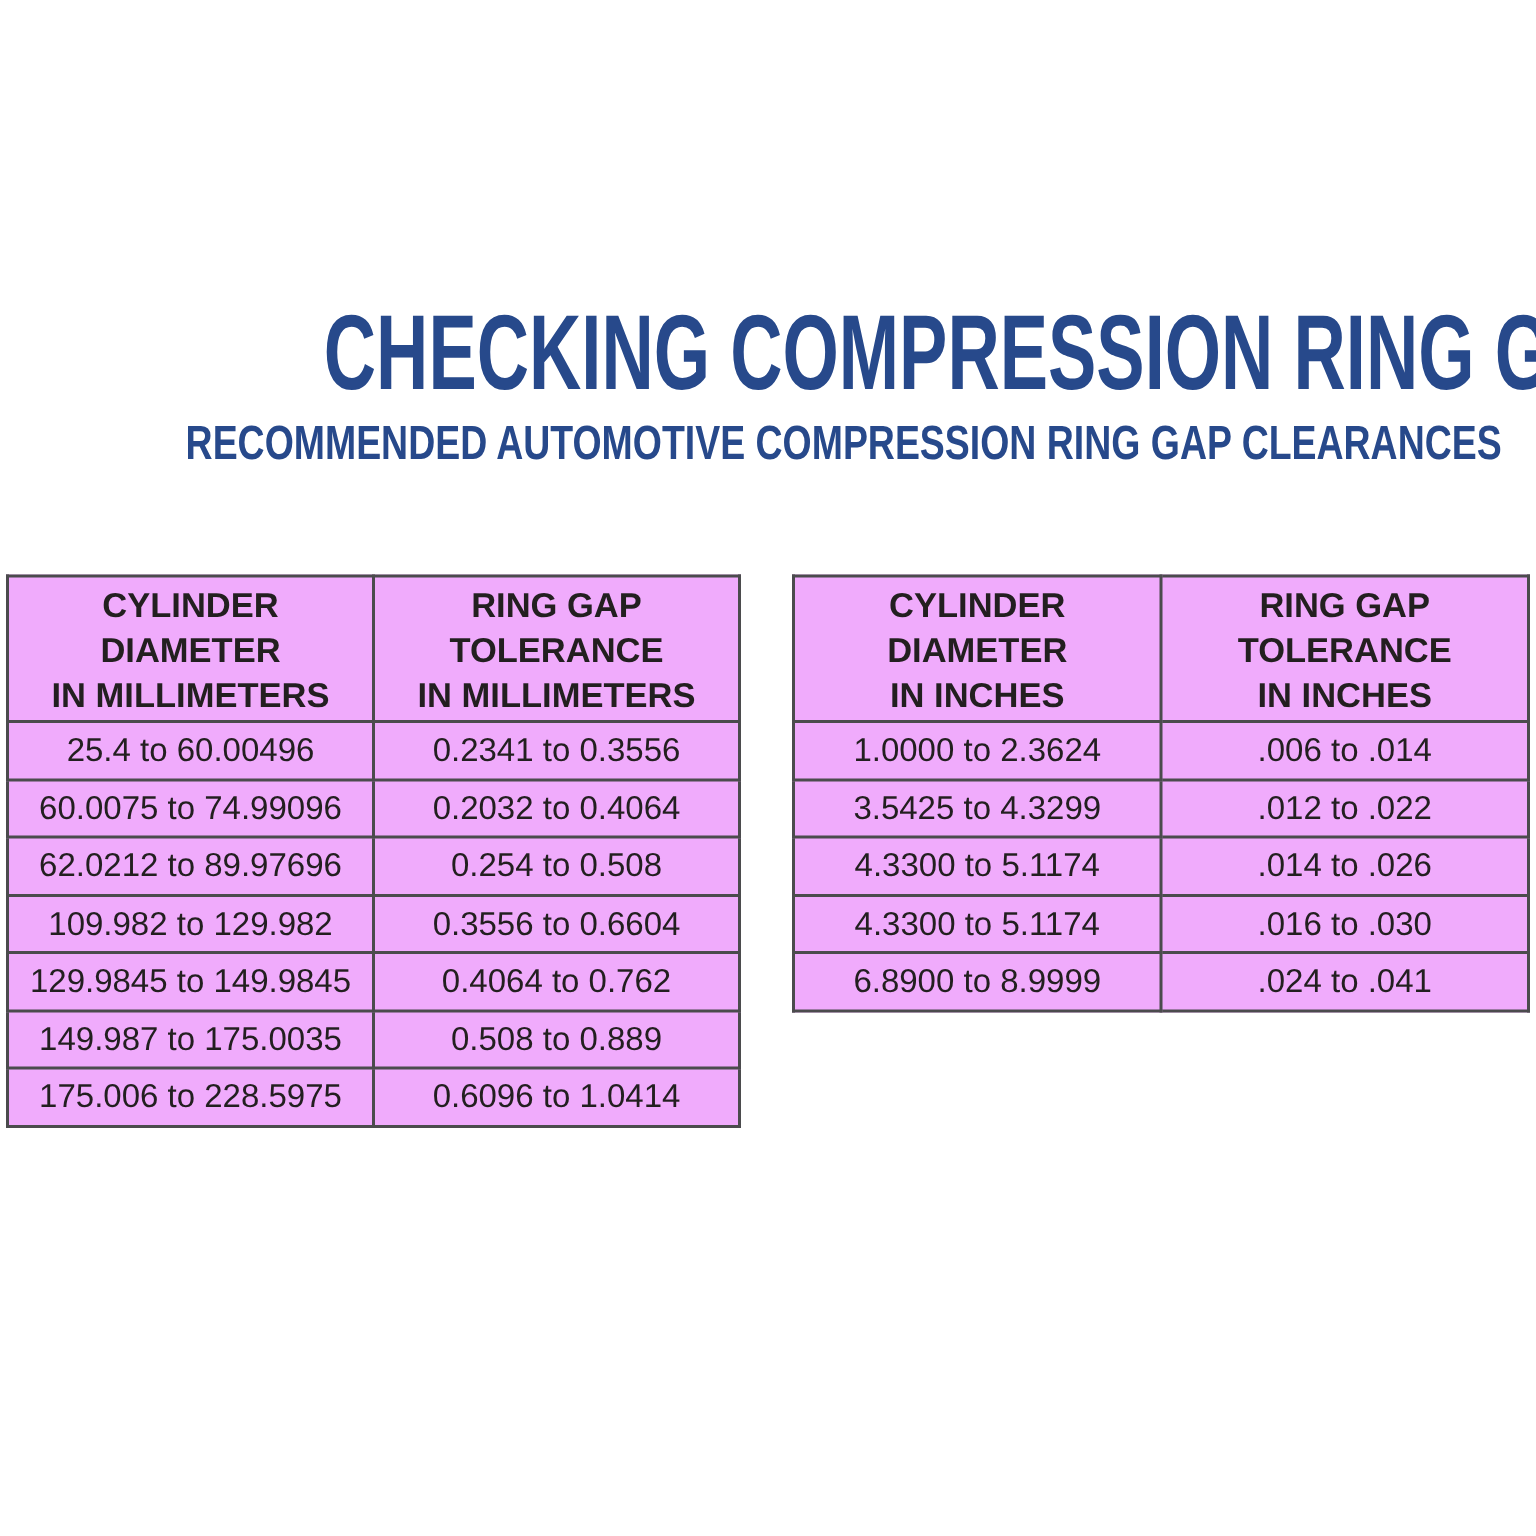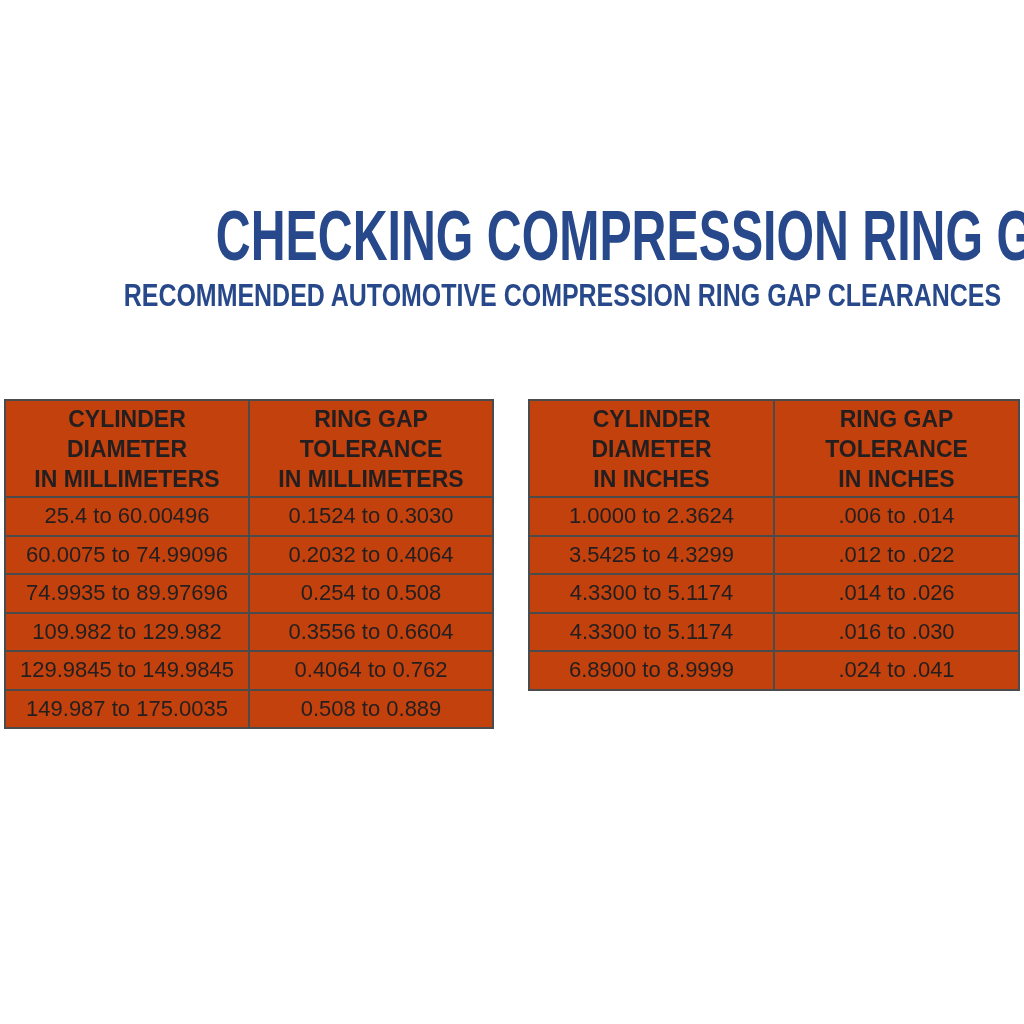--- a/index.html
+++ b/index.html
@@ -37,24 +37,24 @@
     font-size:32px;font-weight:700;
     color:var(--blue);
     white-space:nowrap;
     transform:scaleX(0.78);
     transform-origin:50% 50%;
   }
   .tables-area{
     position:absolute;top:383px;left:0;width:1024px;height:412px;
   }
   table.data-table{
-    position:absolute;top:16px;
+    position:absolute;top:0;
     border-collapse:collapse;
     table-layout:fixed;
-    background:#c2410c;
+    background:#f0abfc;
   }
   table.data-table.mm{left:4px;width:490px;}
   table.data-table.inch{left:528px;width:492px;}
   .data-table th,.data-table td{
     border:2px solid var(--border);
     text-align:center;
     vertical-align:middle;
     padding:0;
     width:50%;
     color:var(--ink);
@@ -99,41 +99,45 @@
         <th>
           <div class="hline">RING GAP</div>
           <div class="hline">TOLERANCE</div>
           <div class="hline">IN MILLIMETERS</div>
         </th>
       </tr>
     </thead>
     <tbody>
       <tr>
         <td>25.4 to 60.00496</td>
-        <td>0.1524 to 0.3030</td>
+        <td>0.2341 to 0.3556</td>
       </tr>
       <tr>
         <td>60.0075 to 74.99096</td>
         <td>0.2032 to 0.4064</td>
       </tr>
       <tr>
-        <td>74.9935 to 89.97696</td>
+        <td>62.0212 to 89.97696</td>
         <td>0.254 to 0.508</td>
       </tr>
       <tr>
         <td>109.982 to 129.982</td>
         <td>0.3556 to 0.6604</td>
       </tr>
       <tr>
         <td>129.9845 to 149.9845</td>
         <td>0.4064 to 0.762</td>
       </tr>
       <tr>
         <td>149.987 to 175.0035</td>
         <td>0.508 to 0.889</td>
+      </tr>
+      <tr>
+        <td>175.006 to 228.5975</td>
+        <td>0.6096 to 1.0414</td>
       </tr>
     </tbody>
   </table>
 
   <table class="data-table inch">
     <thead>
       <tr>
         <th>
           <div class="hline">CYLINDER</div>
           <div class="hline">DIAMETER</div>

